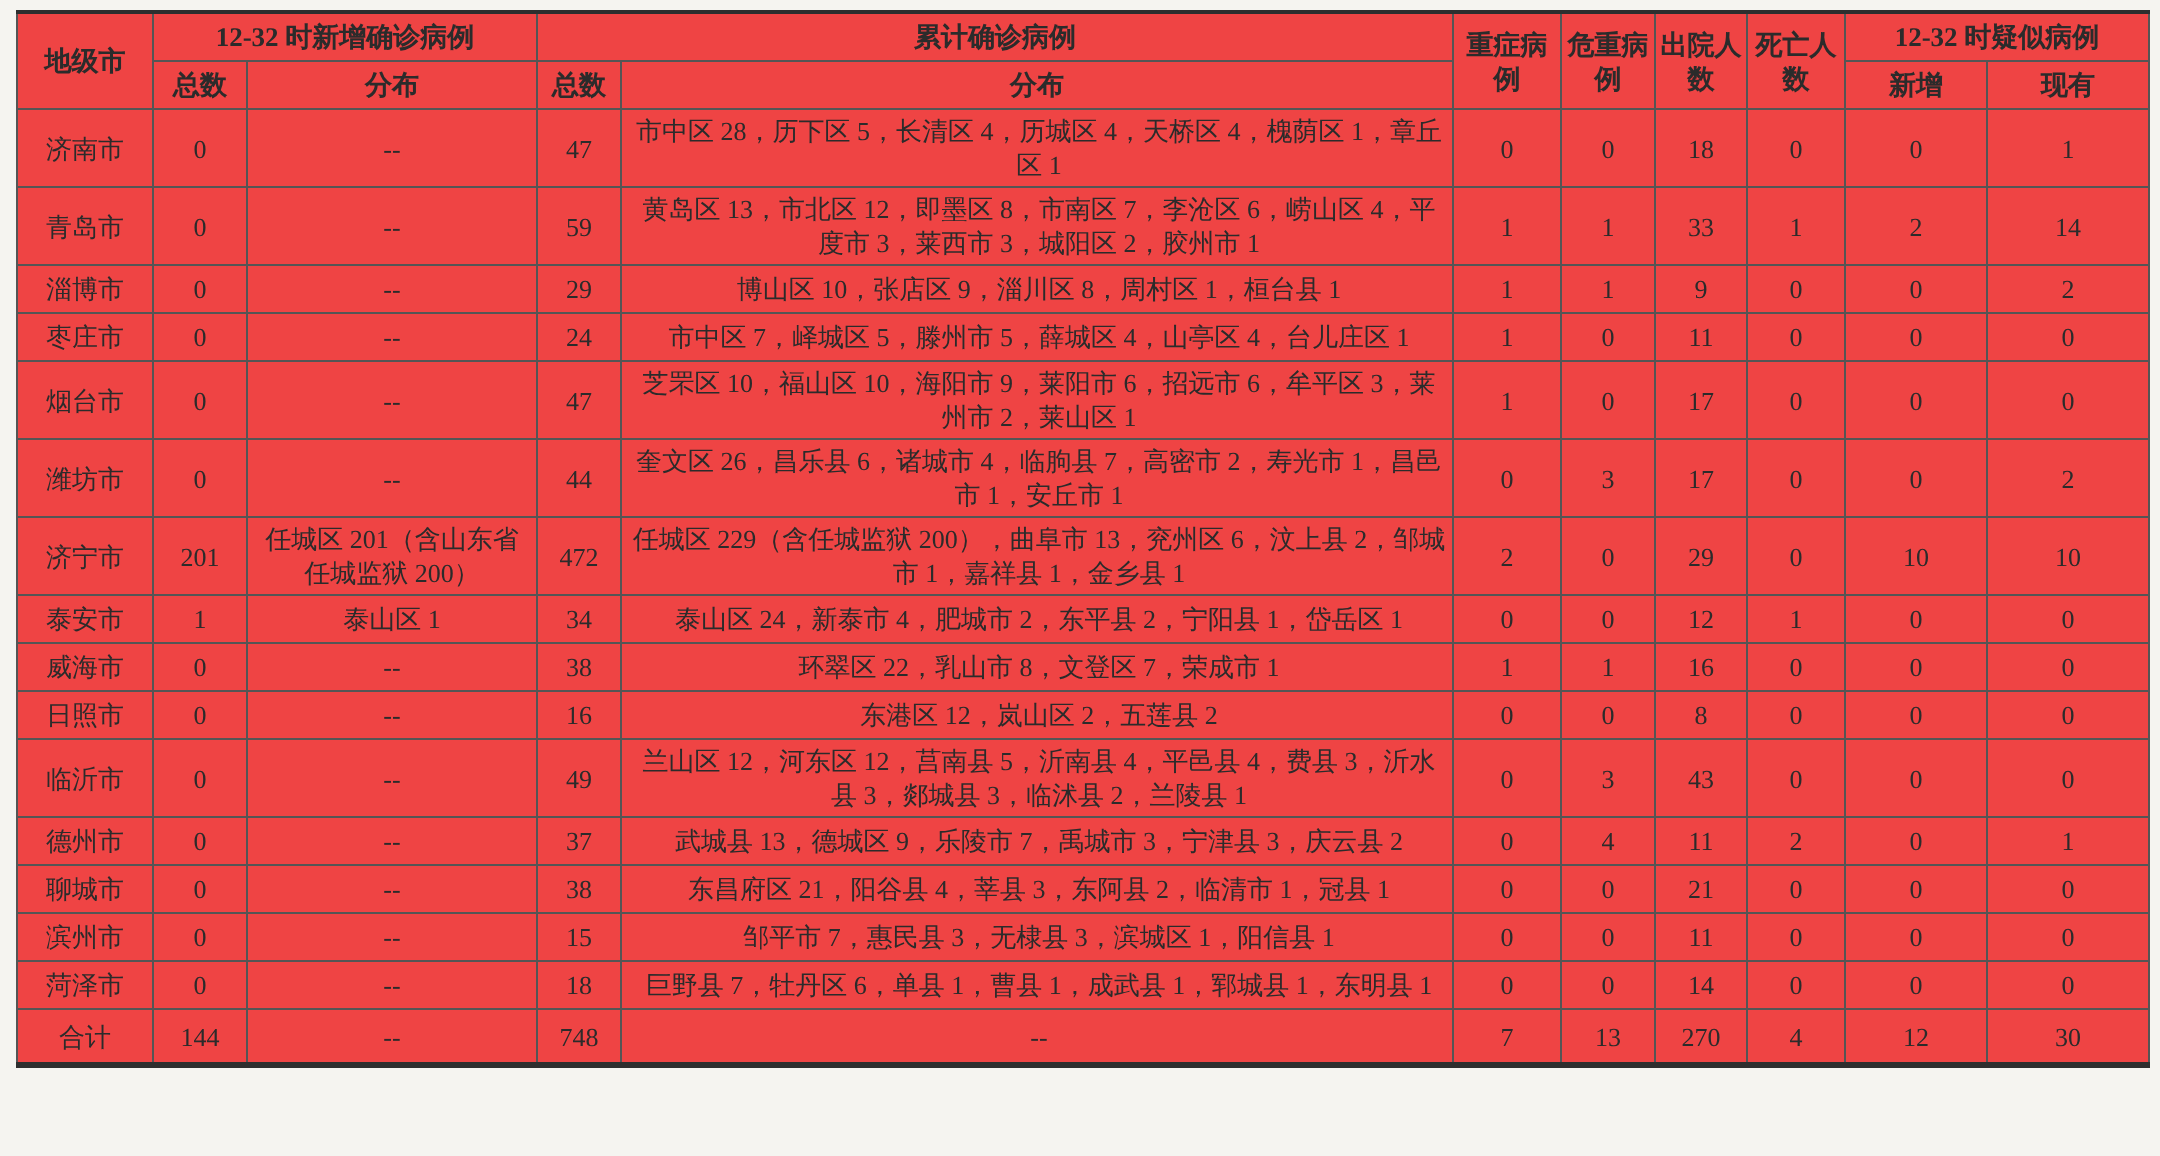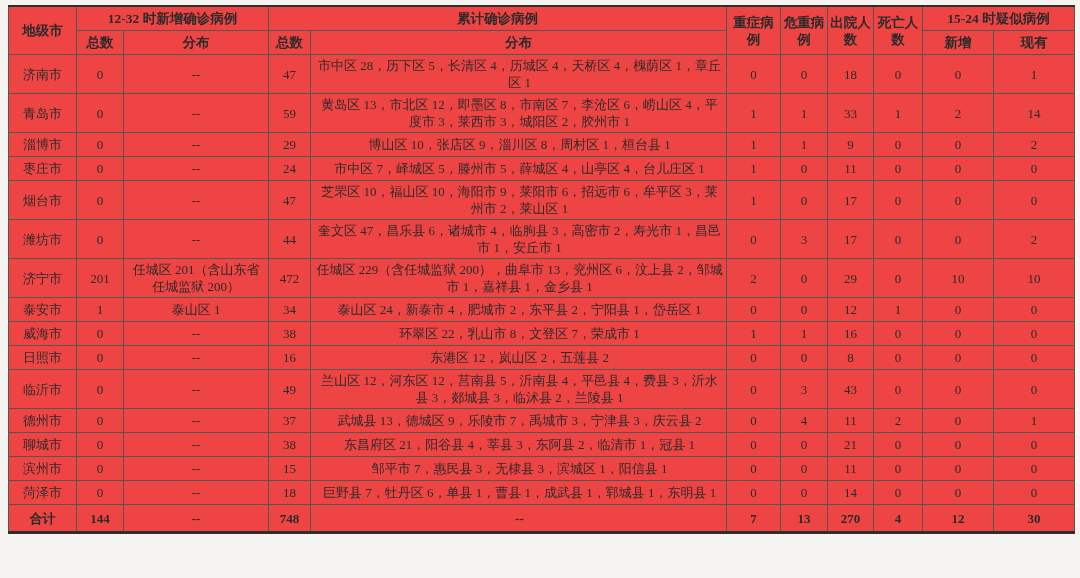--- a/index.html
+++ b/index.html
@@ -34,21 +34,21 @@
     font-size:13.5px;
     padding:3px 1px;
   }
   td.c{ text-align:center; }
   td.dist{
     text-align:center;
     padding-left:5px;
     padding-right:3px;
   }
   td.nd{ text-align:center; padding-left:3px; padding-right:3px; }
-  tr.total-row td{ font-weight:bold; }
+  tr.total-row td{ font-weight:normal; }
   tr.total-row td.dist{ text-align:center; }
   tr.total-row td{ height:22px; }
   tbody td{ height:19px; }
 </style>
 </head>
 <body>
 
 <div class="page">
   <table>
     <colgroup>
@@ -66,21 +66,21 @@
     </colgroup>
     <thead>
       <tr>
         <th rowspan="2">地级市</th>
         <th colspan="2">12-32 时新增确诊病例</th>
         <th colspan="2">累计确诊病例</th>
         <th rowspan="2">重症病例</th>
         <th rowspan="2">危重病例</th>
         <th rowspan="2">出院人数</th>
         <th rowspan="2">死亡人数</th>
-        <th colspan="2">15-24 时疑似病例</th>
+        <th colspan="2">12-32 时疑似病例</th>
       </tr>
       <tr>
         <th>总数</th>
         <th>分布</th>
         <th>总数</th>
         <th>分布</th>
         <th>新增</th>
         <th>现有</th>
       </tr>
     </thead>
@@ -148,21 +148,21 @@
     <td class="c">17</td>
     <td class="c">0</td>
     <td class="c">0</td>
     <td class="c">0</td>
   </tr>
         <tr>
     <td class="c">潍坊市</td>
     <td class="c">0</td>
     <td class="nd">--</td>
     <td class="c">44</td>
-    <td class="dist">奎文区 47，昌乐县 6，诸城市 4，临朐县 3，高密市 2，寿光市 1，昌邑市 1，安丘市 1</td>
+    <td class="dist">奎文区 26，昌乐县 6，诸城市 4，临朐县 7，高密市 2，寿光市 1，昌邑市 1，安丘市 1</td>
     <td class="c">0</td>
     <td class="c">3</td>
     <td class="c">17</td>
     <td class="c">0</td>
     <td class="c">0</td>
     <td class="c">2</td>
   </tr>
         <tr>
     <td class="c">济宁市</td>
     <td class="c">201</td>

